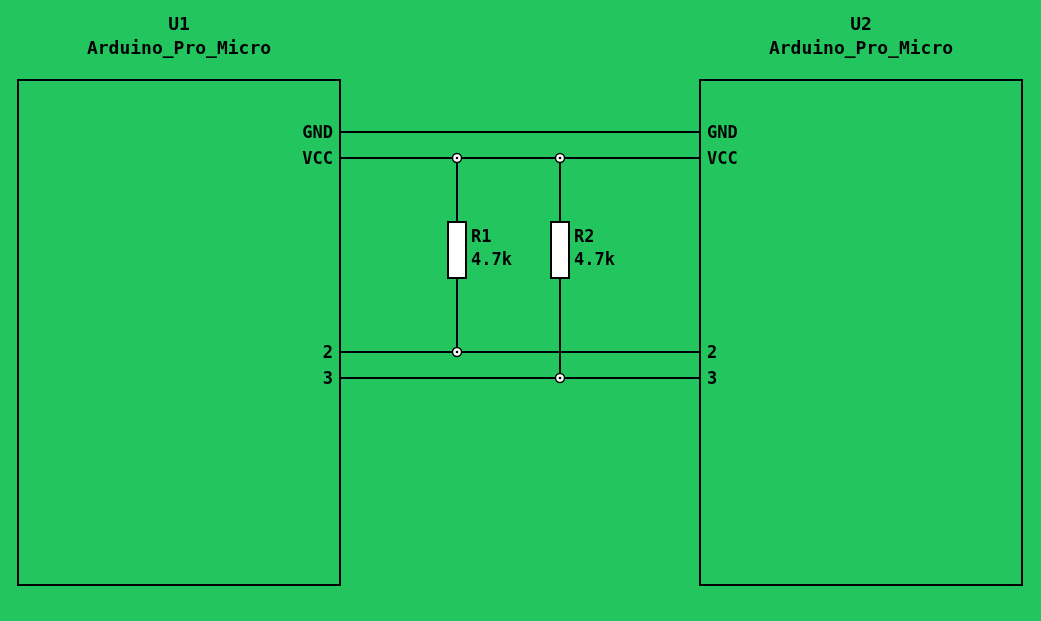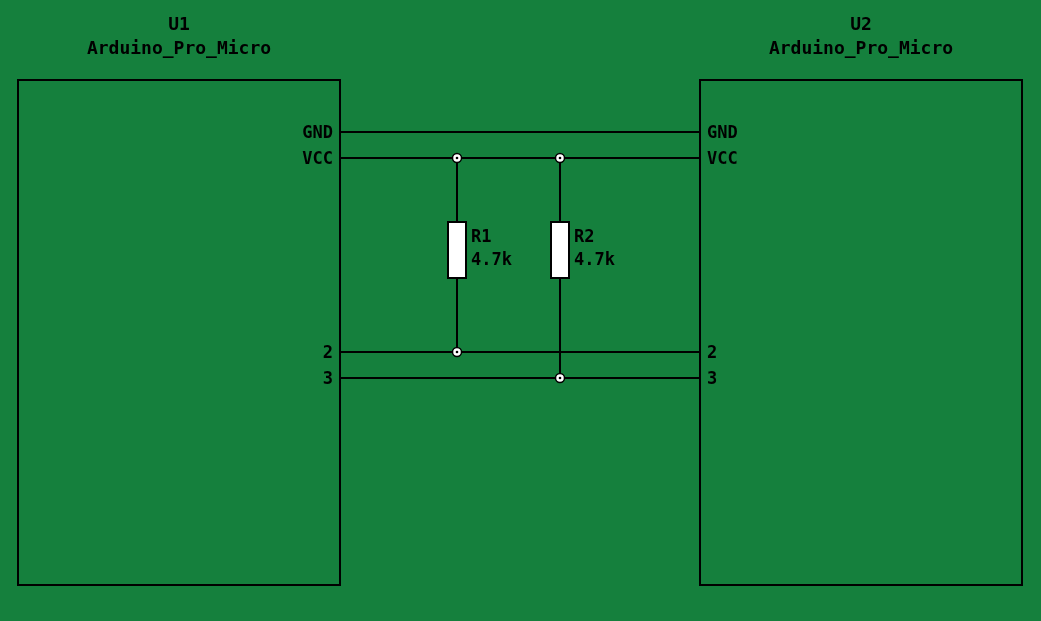--- a/index.html
+++ b/index.html
@@ -4,21 +4,21 @@
 <style>
   html, body {
     margin: 0;
     padding: 0;
     background: #ffffff;
   }
   .page {
     position: relative;
     width: 1041px;
     height: 621px;
-    background: #15803d;
+    background: #22c55e;
     overflow: hidden;
   }
   svg {
     display: block;
   }
   svg text {
     font-family: "DejaVu Sans Mono", monospace;
     font-weight: bold;
     fill: #000000;
   }

